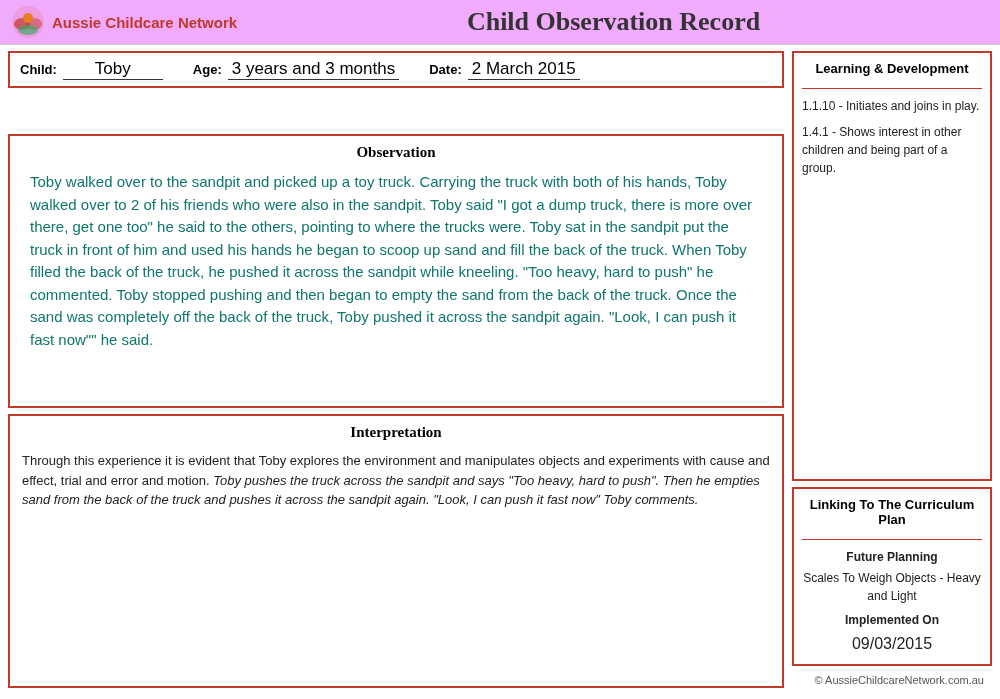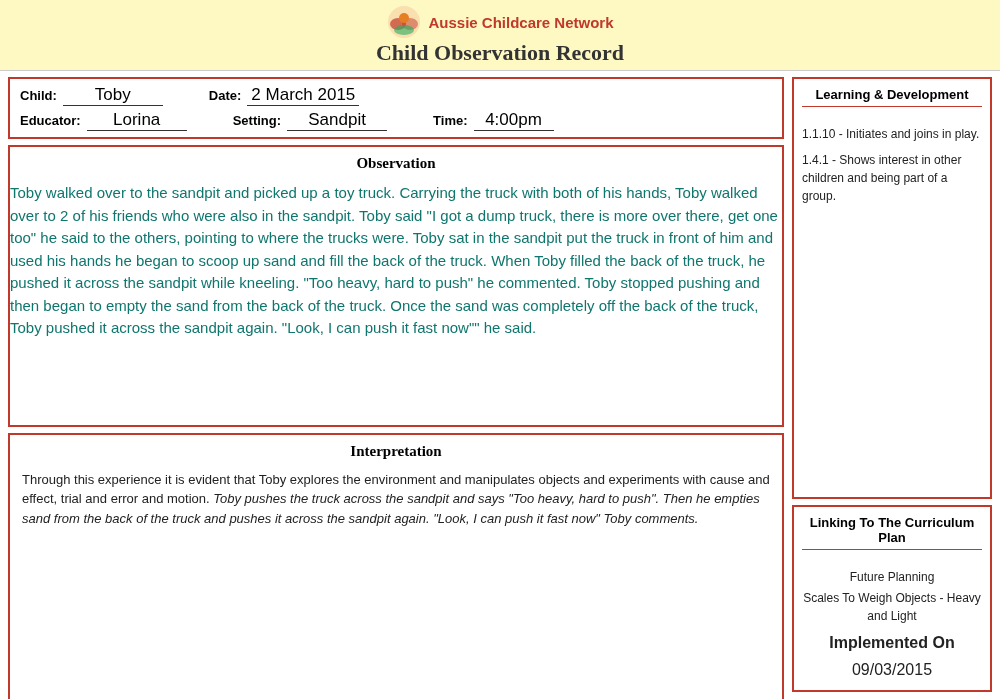--- a/index.html
+++ b/index.html
@@ -9,41 +9,40 @@
       background: #fff;
       width: 1000px;
       height: 699px;
       overflow: hidden;
     }
     .header {
       display: flex;
       align-items: center;
       padding: 4px 10px;
       border-bottom: 1px solid #ccc;
-      background: #fef9c3;
-      flex-direction: column;
+      background: #f0abfc;
     }
     .logo-area {
       display: flex;
       align-items: center;
       gap: 6px;
     }
     .logo-icon {
       width: 36px;
       height: 36px;
     }
     .logo-text {
       font-size: 15px;
       font-weight: bold;
       color: #c0392b;
     }
     .page-title {
       flex: 1;
       text-align: center;
-      font-size: 22px;
+      font-size: 26px;
       font-weight: bold;
       color: #333;
       font-family: Georgia, serif;
     }
     .main-content {
       display: flex;
       flex-direction: row;
       padding: 6px 8px;
       gap: 8px;
       height: calc(699px - 50px);
@@ -79,28 +78,29 @@
     }
     .info-value {
       border-bottom: 1px solid #333;
       min-width: 100px;
       text-align: center;
       font-size: 17px;
       padding: 0 4px;
     }
     .info-group {
       display: flex;
-      gap: 46px;
+      gap: 30px;
       align-items: baseline;
     }
     
     .observation-box {
       border: 2px solid #c0392b;
-      padding: 8px 0;
-      flex: 1;
+      padding: 8px 20px;
+      flex: 1;
+      margin-top: 40px;
     }
     .box-title {
       text-align: center;
       font-weight: bold;
       font-size: 15px;
       margin-bottom: 10px;
       font-family: Georgia, serif;
     }
     .box-text {
       font-size: 15px;
@@ -125,43 +125,43 @@
     .right-box {
       border: 2px solid #c0392b;
       padding: 8px;
       flex: 1;
     }
     .right-box-title {
       font-weight: bold;
       font-size: 13px;
       text-align: center;
       border-bottom: 1px solid #c0392b;
-      padding-bottom: 4px;
-      margin-bottom: 18px;
+      padding-bottom: 12px;
+      margin-bottom: 8px;
     }
     .right-box-text {
       font-size: 12px;
       line-height: 1.5;
       color: #222;
     }
     .right-box-text p {
       margin-bottom: 8px;
     }
     .curriculum-box {
       flex: 0 0 auto;
     }
     .future-planning-title {
-      font-weight: normal;
+      font-weight: bold;
       font-size: 12px;
       text-align: center;
       margin-bottom: 3px;
     }
     .implemented-title {
       font-weight: bold;
-      font-size: 16px;
+      font-size: 12px;
       text-align: center;
       margin-top: 6px;
       margin-bottom: 3px;
     }
     .footer-text {
       text-align: right;
       font-size: 11px;
       color: #555;
       padding: 2px 8px;
     }
@@ -186,36 +186,26 @@
 <div class="main-content">
   <div class="left-panel">
 
     <div class="info-row">
       <div class="info-group">
         <div class="info-line">
           <span class="info-label">Child:</span>
           <span class="info-value">Toby</span>
         </div>
         <div class="info-line">
+          <span class="info-label">Age:</span>
+          <span class="info-value" style="min-width:150px;">3 years and 3 months</span>
+        </div>
+        <div class="info-line">
           <span class="info-label">Date:</span>
           <span class="info-value" style="min-width:110px;">2 March 2015</span>
-        </div>
-      </div>
-      <div class="info-group">
-        <div class="info-line">
-          <span class="info-label">Educator:</span>
-          <span class="info-value">Lorina</span>
-        </div>
-        <div class="info-line">
-          <span class="info-label">Setting:</span>
-          <span class="info-value" style="min-width:100px;">Sandpit</span>
-        </div>
-        <div class="info-line">
-          <span class="info-label">Time:</span>
-          <span class="info-value" style="min-width:80px;">4:00pm</span>
         </div>
       </div>
     </div>
 
     <div class="observation-box">
       <div class="box-title">Observation</div>
       <div class="box-text">Toby walked over to the sandpit and picked up a toy truck. Carrying the truck with both of his hands, Toby walked over to 2 of his friends who were also in the sandpit. Toby said "I got a dump truck, there is more over there, get one too" he said to the others, pointing to where the trucks were. Toby sat in the sandpit put the truck in front of him and used his hands he began to scoop up sand and fill the back of the truck. When Toby filled the back of the truck, he pushed it across the sandpit while kneeling. "Too heavy, hard to push" he commented. Toby stopped pushing and then began to empty the sand from the back of the truck. Once the sand was completely off the back of the truck, Toby pushed it across the sandpit again. "Look, I can push it fast now"" he said.</div>
     </div>
 
     <div class="interpretation-box">

